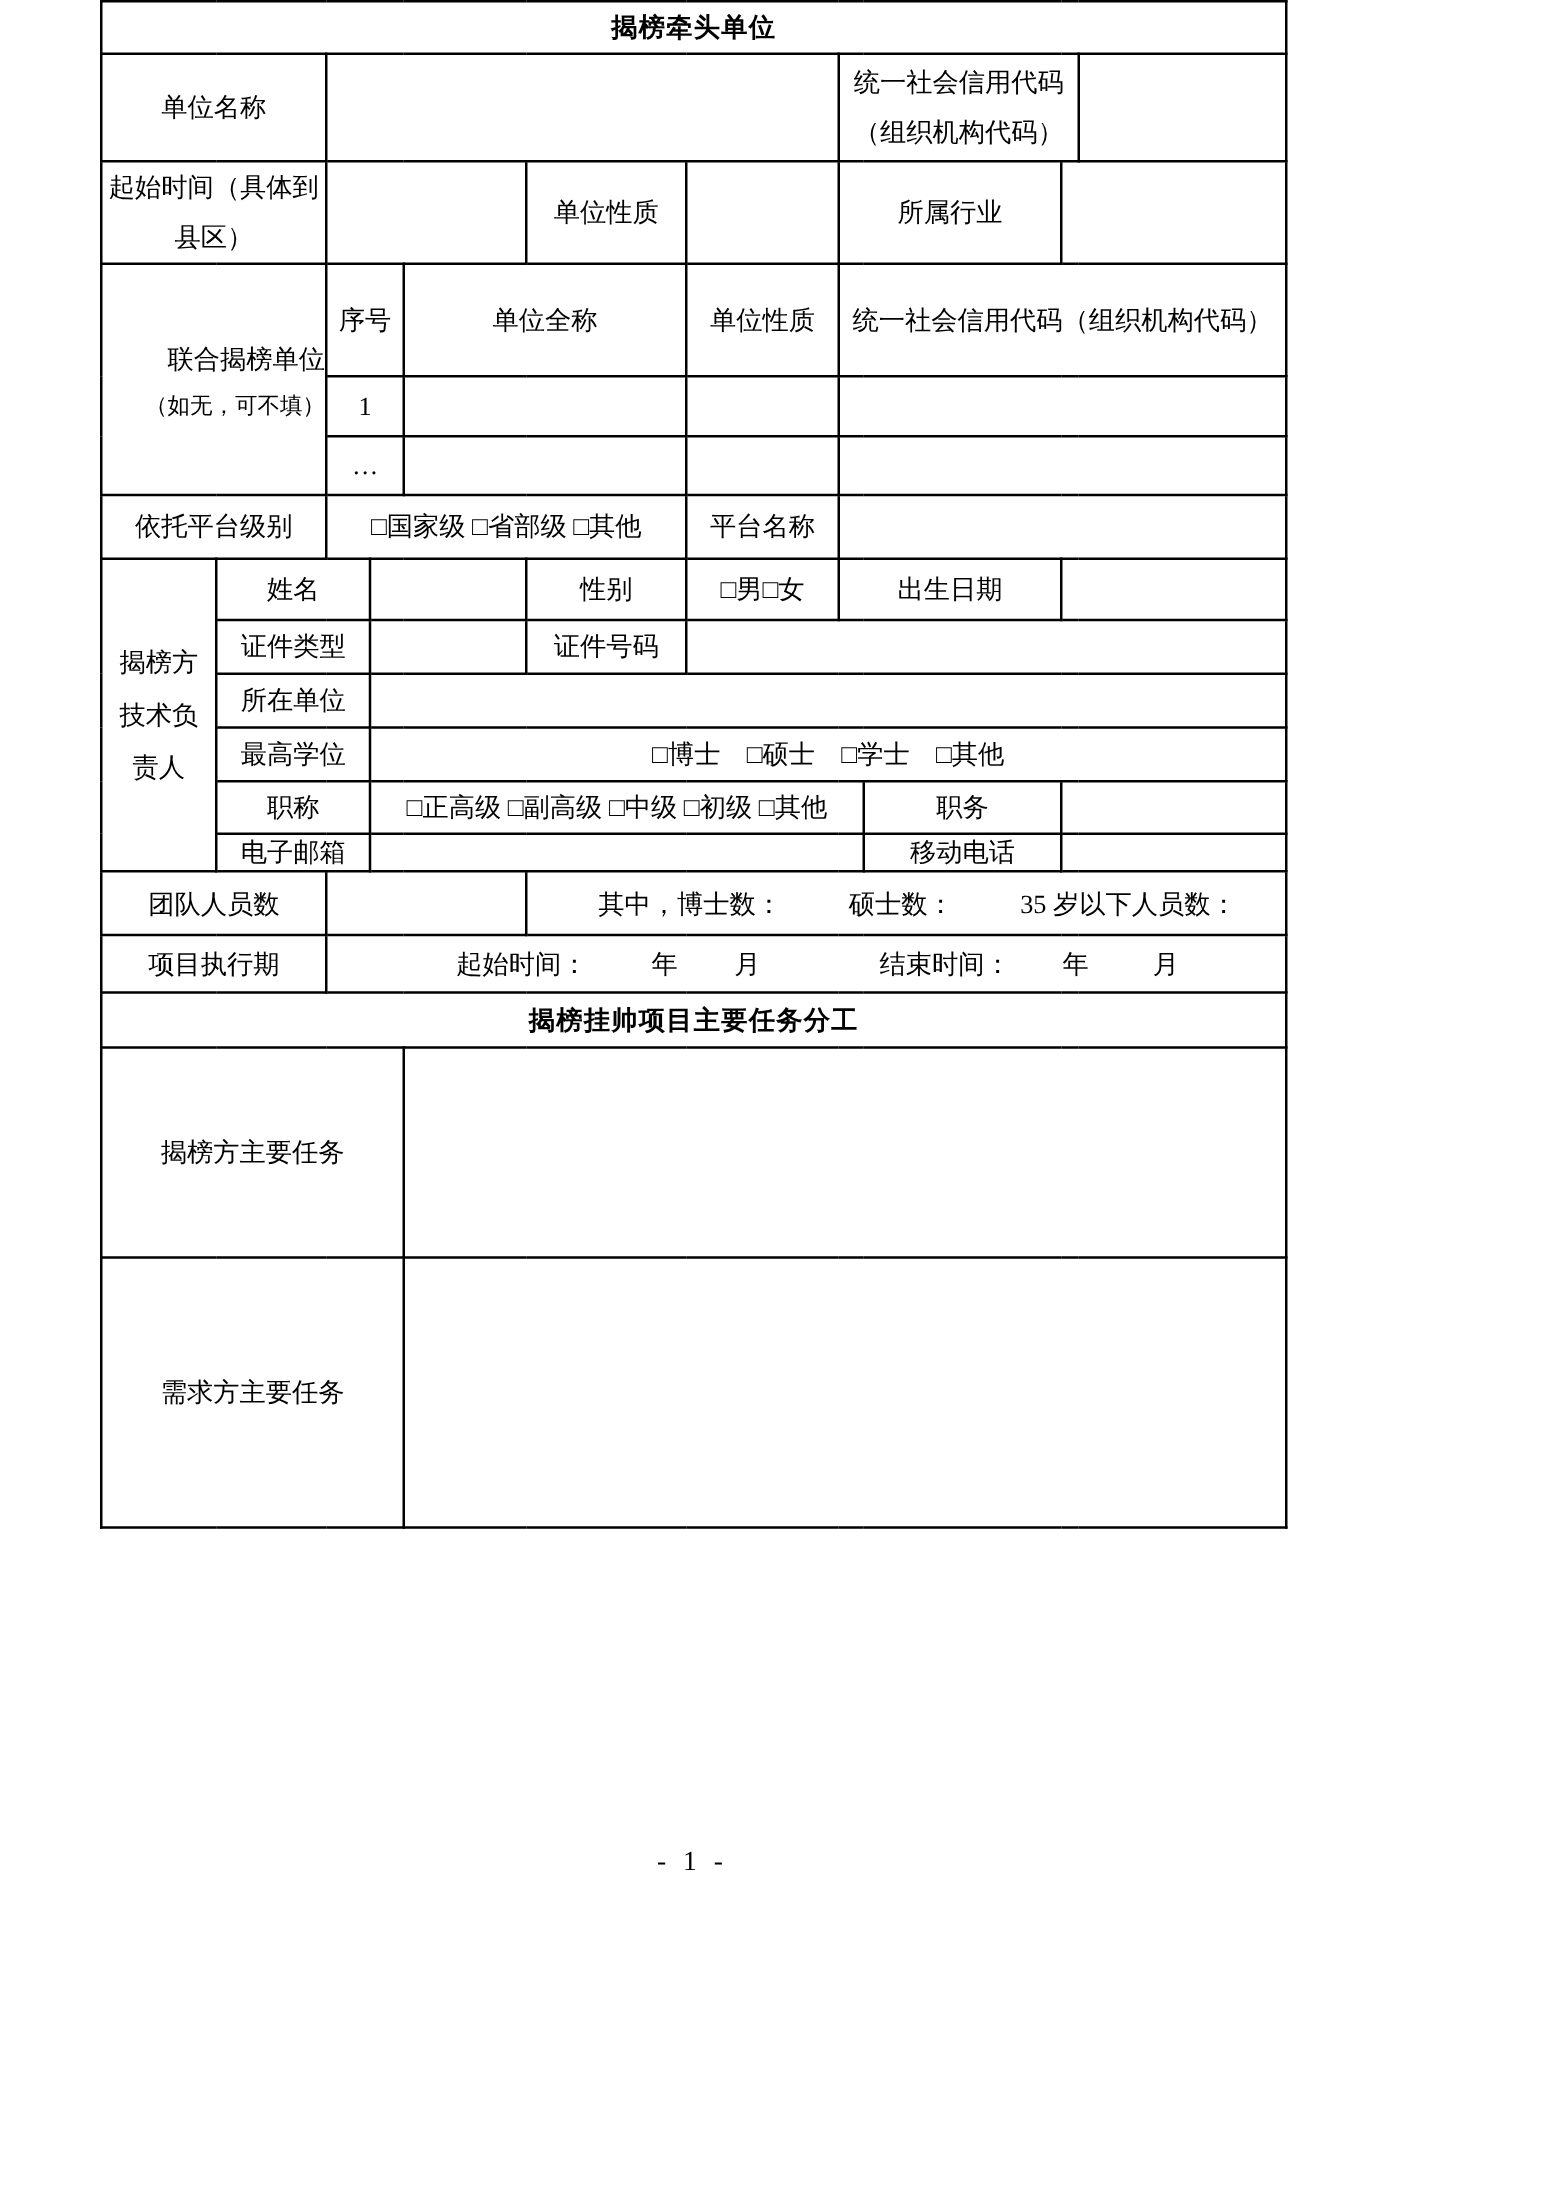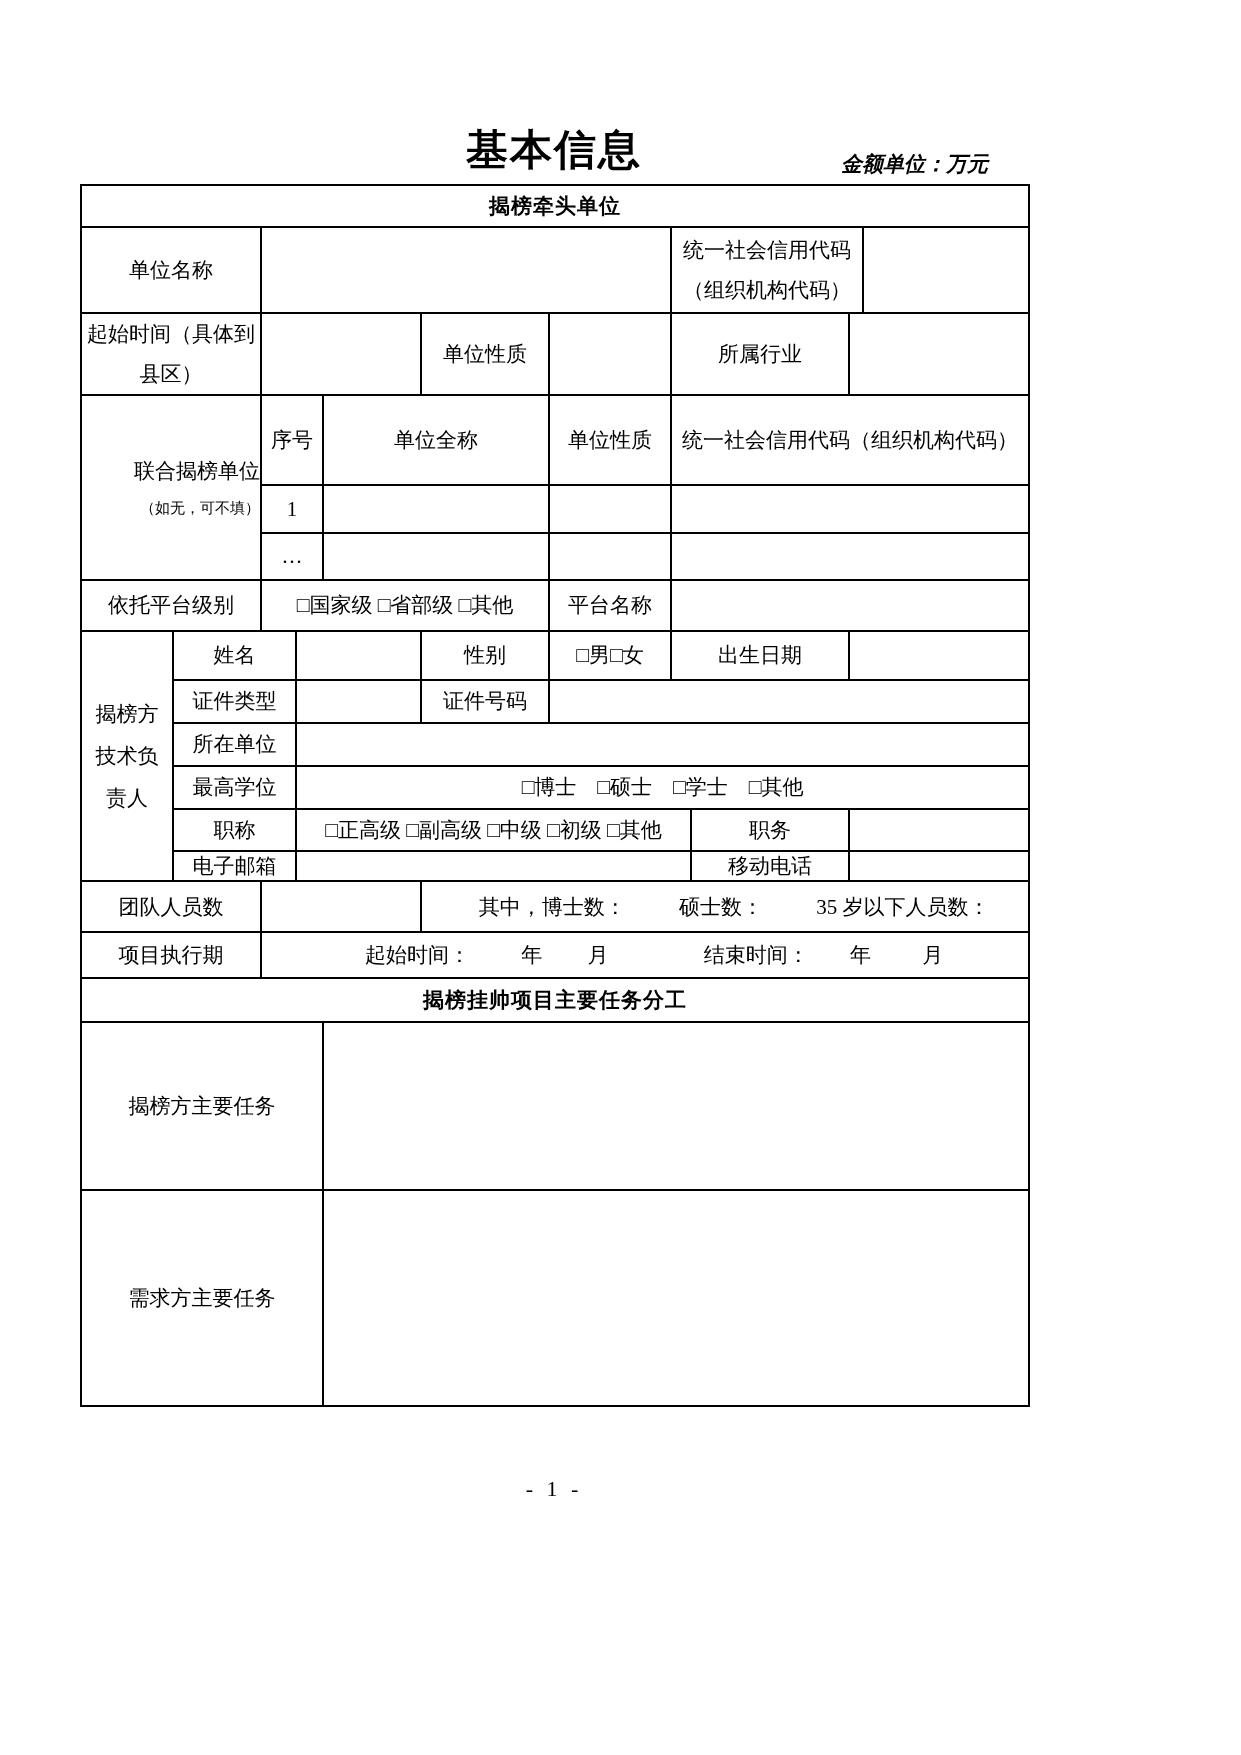--- a/index.html
+++ b/index.html
@@ -35,45 +35,41 @@
     font-family:"DejaVu Sans","Liberation Sans",sans-serif;
     letter-spacing:1px;
   }
   .h42{height:42px}.h86{height:86px}.h81{height:81px}.h90{height:90px}
   .h48{height:48px}.h47{height:47px}.h71{height:51px}.h49{height:49px}
   .h43{height:43px}.h35{height:22px}.h45{height:51px}.h46{height:46px}
   .h44{height:44px}.h168{height:168px}.h182{height:216px}
 
   .two-line div { line-height:40px; }
   .joint-label div { line-height:40px;text-align:right; }
-  .joint-label .small { font-size:15px; line-height:34px; }
+  .joint-label .small { font-size:18px; line-height:34px; }
   .tech-lead-cell div { line-height:42px; }
 
   td.left { text-align:left; padding-left:18px; }
   .team-detail span.gap { margin-right:48px; }
   .period .p-y1 { margin-left:46px; }
   .period .p-m1 { margin-left:40px; }
   .period .p-end { margin-left:90px; }
   .period .p-y2 { margin-left:36px; }
   .period .p-m2 { margin-left:46px; }
 
   .page-number {
     position:absolute; left:0; width:948px; top:1476px;
     text-align:center; font-size:22px; letter-spacing:4px;
   }
 </style>
 </head>
 <body>
 
 <div class="sheet">
 
-  <div class="title-row">
-    <h1 class="doc-title">基本信息</h1>
-    <div class="amount-note">金额单位：万元</div>
-  </div>
 
   <table class="form">
     <colgroup>
       <col style="width:92px">
         <col style="width:88px">
         <col style="width:35px">
       <col style="width:27px">
         <col style="width:98px">
         <col style="width:128px">
       <col style="width:122px">

